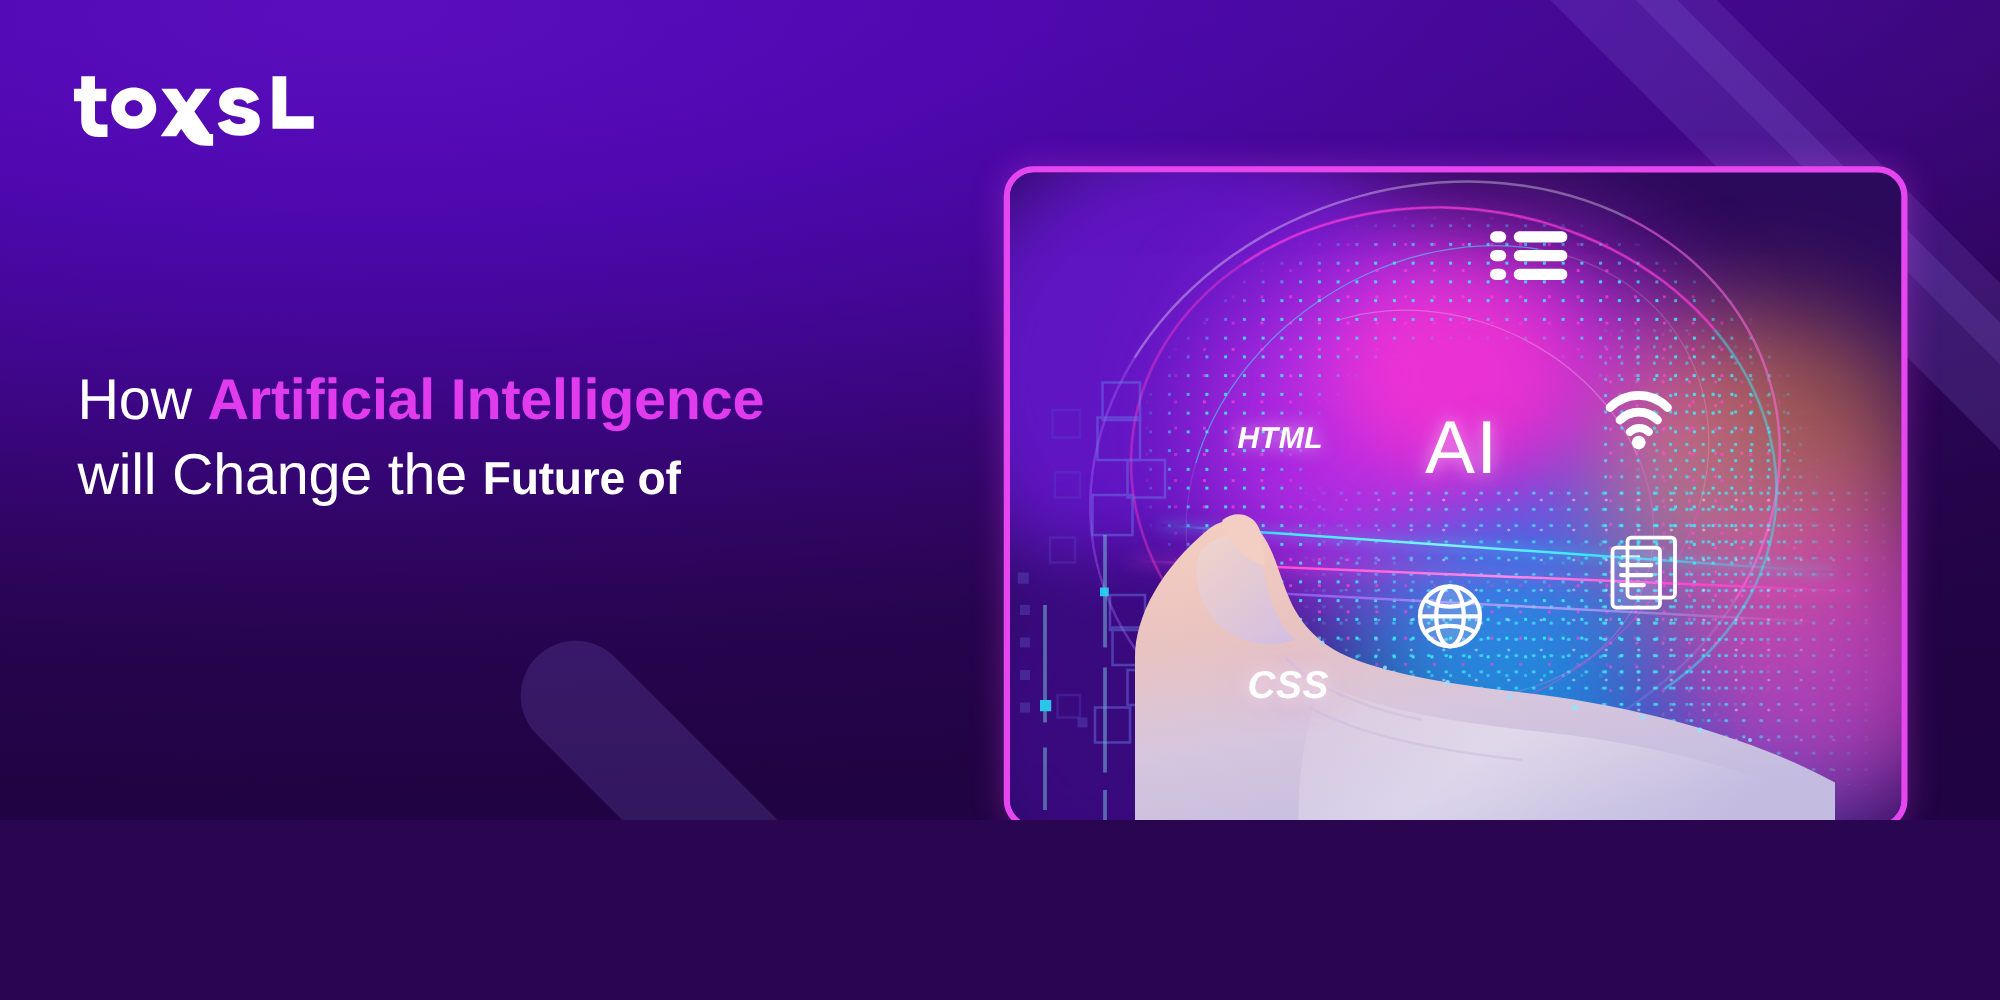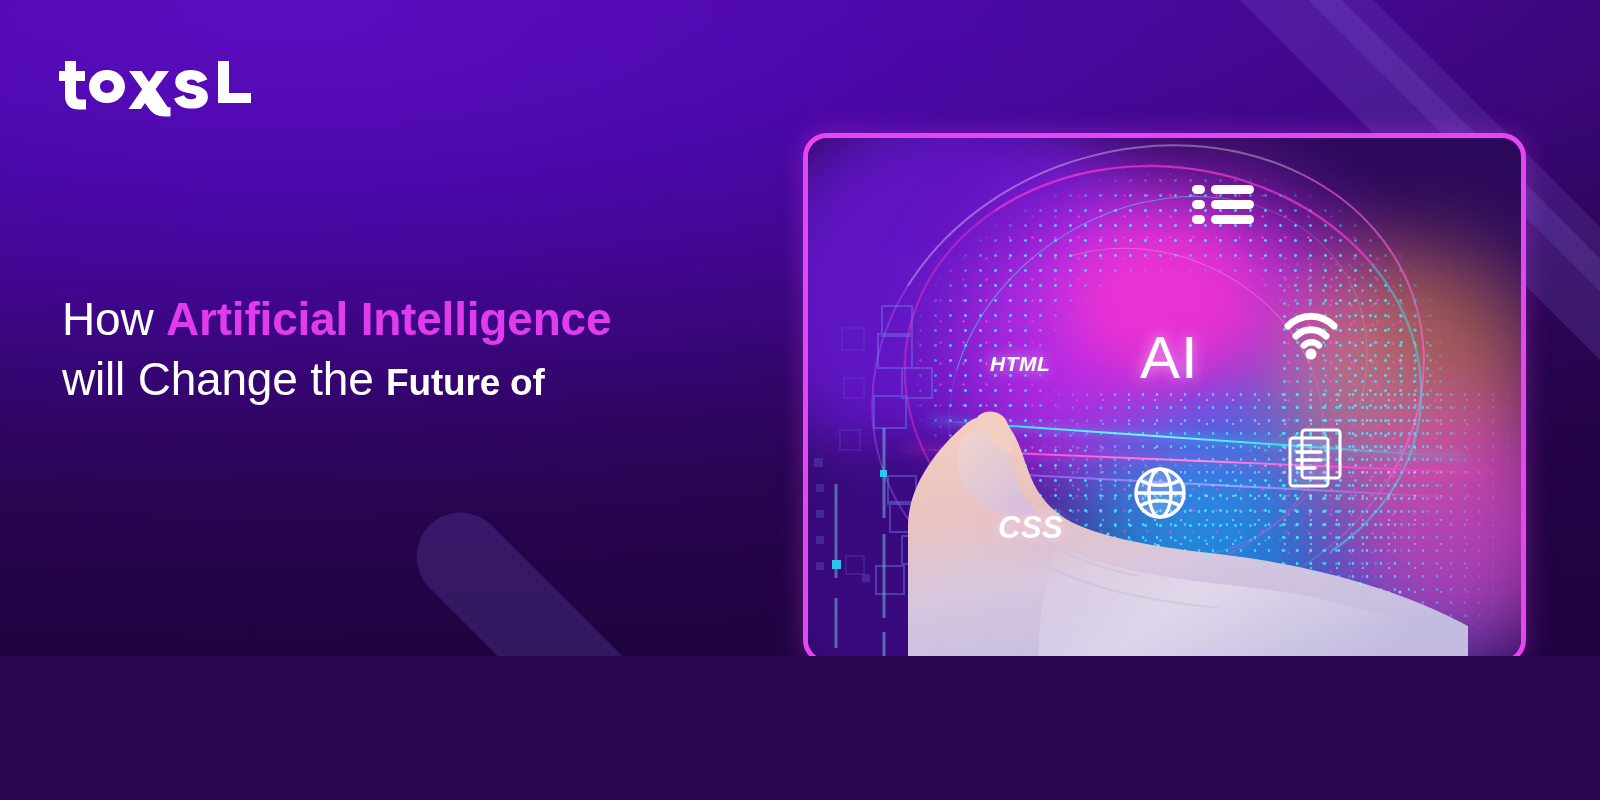--- a/index.html
+++ b/index.html
@@ -173,22 +173,22 @@
   
   .circuit{ position:absolute; left:6px; top:150px; width:170px; height:380px; opacity:.85; }
   .circuit svg{ width:100%; height:100%; display:block; }
 
   
   .lbl{
     position:absolute; color:#FFFFFF;
     text-shadow:0 0 14px rgba(255,255,255,.55), 0 0 30px rgba(255,120,255,.35);
     font-family:"Liberation Sans", sans-serif;
   }
-  .lbl-html{ left:182px; top:214px; font-size:21px; font-weight:700; font-style:italic; letter-spacing:.5px; }
-  .lbl-css { left:190px; top:372px; font-size:31px; font-weight:700; font-style:italic; letter-spacing:.5px; }
+  .lbl-html{ left:182px; top:199px; font-size:24px; font-weight:700; font-style:italic; letter-spacing:.5px; }
+  .lbl-css { left:190px; top:392px; font-size:31px; font-weight:700; font-style:italic; letter-spacing:.5px; }
   .lbl-ai  { left:332px; top:185px; font-size:60px; font-weight:400; letter-spacing:1px; }
 
   
   .ic{ position:absolute; }
   .ic svg{ display:block; }
   .ic-list  { left:384px; top:45px;  width:62px; height:44px; }
   .ic-wifi  { left:475px; top:172px; width:56px; height:50px; }
   .ic-doc   { left:480px; top:290px; width:54px; height:62px; }
   .ic-globe { left:325px; top:328px; width:54px; height:54px; }
 

